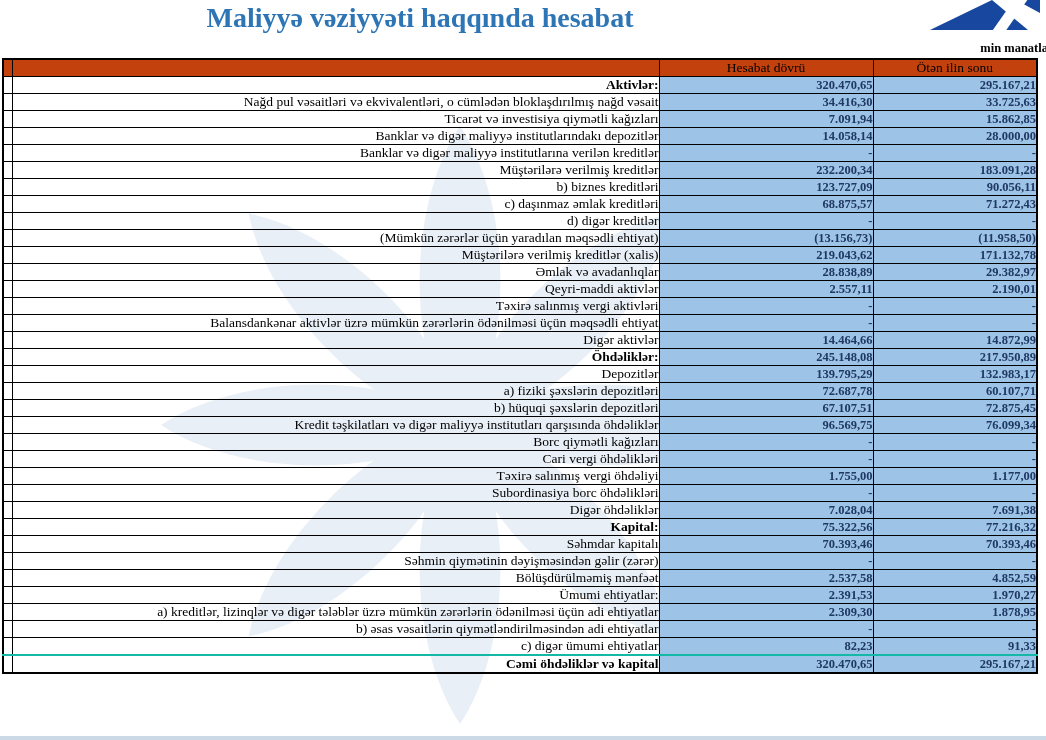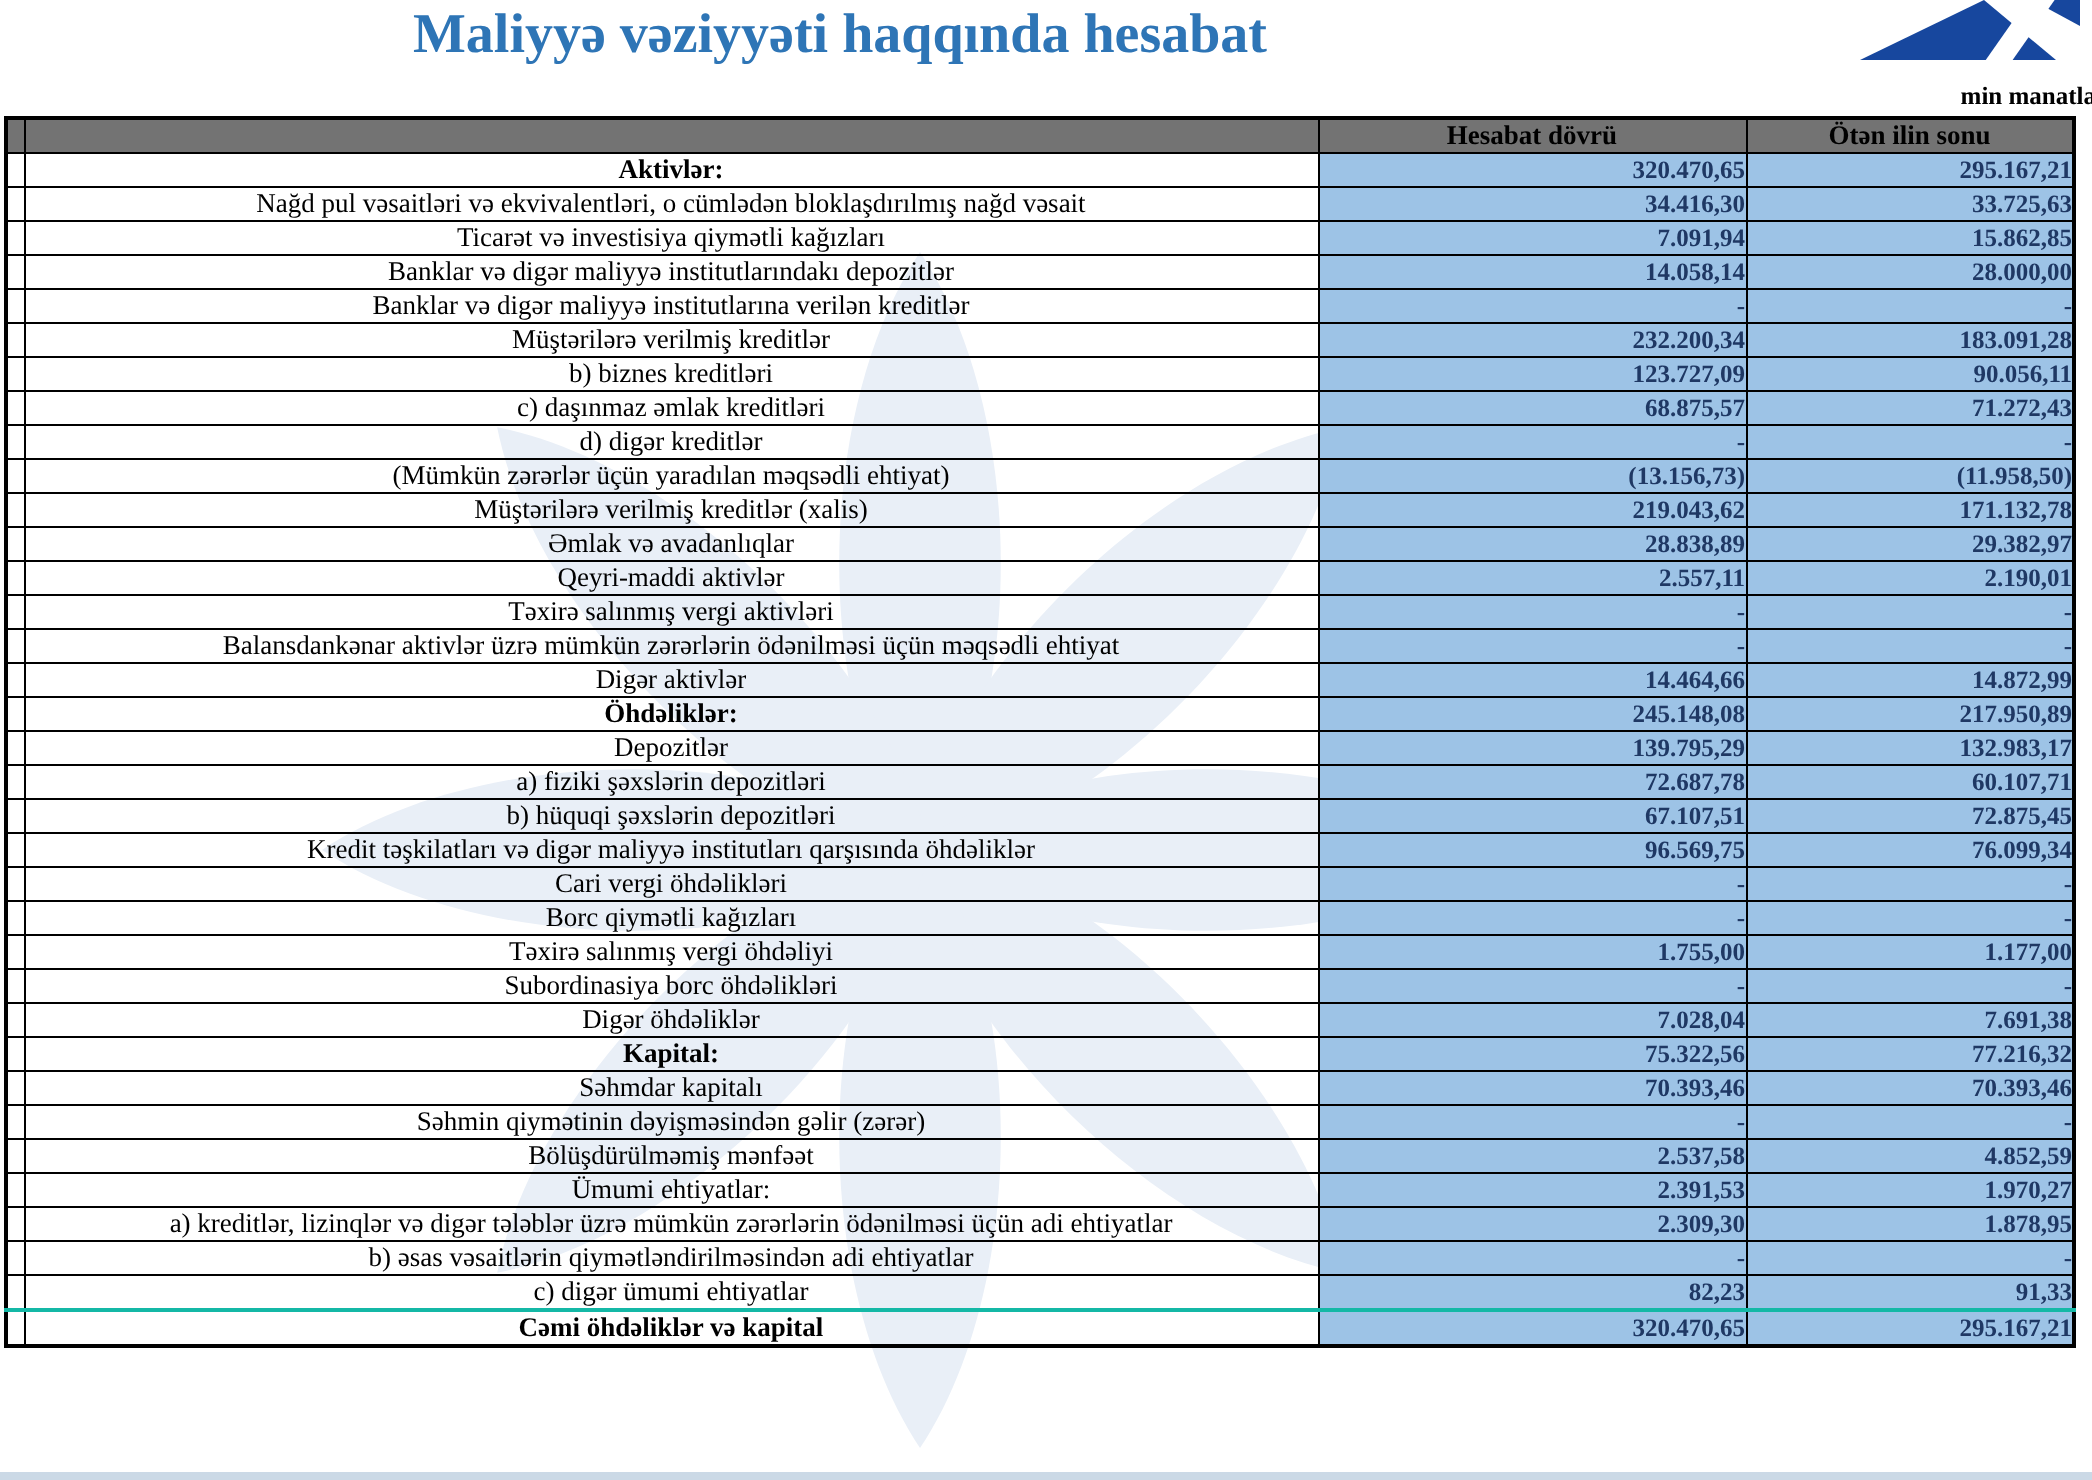--- a/index.html
+++ b/index.html
@@ -73,30 +73,30 @@
   table.report td, table.report th {
     border: 1px solid #000;
     height: 15.7px;
     padding: 0;
     overflow: hidden;
     white-space: nowrap;
     vertical-align: middle;
   }
   th.cell-head {
     font-size: 13.5px;
-    font-weight: bold;
+    font-weight: normal;
     color: #000;
     text-align: center;
-    background: #737373;
+    background: #c2410c;
   }
   td.cell-index { background: transparent; }
   td.cell-label {
     font-size: 13.5px;
     color: #000;
-    text-align: center;
+    text-align: right;
     padding-left: 4px;
     background: transparent;
   }
   td.cell-value {
     font-size: 12.5px;
     font-weight: bold;
     color: #1F3864;
     text-align: right;
     padding-right: 5px;
     background: #9DC3E6;
@@ -281,27 +281,27 @@
             <td class="cell-value">72.875,45</td>
           </tr>
           <tr>
             <td class="cell-index"></td>
             <td class="cell-label">Kredit təşkilatları və digər maliyyə institutları qarşısında öhdəliklər</td>
             <td class="cell-value">96.569,75</td>
             <td class="cell-value">76.099,34</td>
           </tr>
           <tr>
             <td class="cell-index"></td>
+            <td class="cell-label">Borc qiymətli kağızları</td>
+            <td class="cell-value">-</td>
+            <td class="cell-value">-</td>
+          </tr>
+          <tr>
+            <td class="cell-index"></td>
             <td class="cell-label">Cari vergi öhdəlikləri</td>
-            <td class="cell-value">-</td>
-            <td class="cell-value">-</td>
-          </tr>
-          <tr>
-            <td class="cell-index"></td>
-            <td class="cell-label">Borc qiymətli kağızları</td>
             <td class="cell-value">-</td>
             <td class="cell-value">-</td>
           </tr>
           <tr>
             <td class="cell-index"></td>
             <td class="cell-label">Təxirə salınmış vergi öhdəliyi</td>
             <td class="cell-value">1.755,00</td>
             <td class="cell-value">1.177,00</td>
           </tr>
           <tr>

